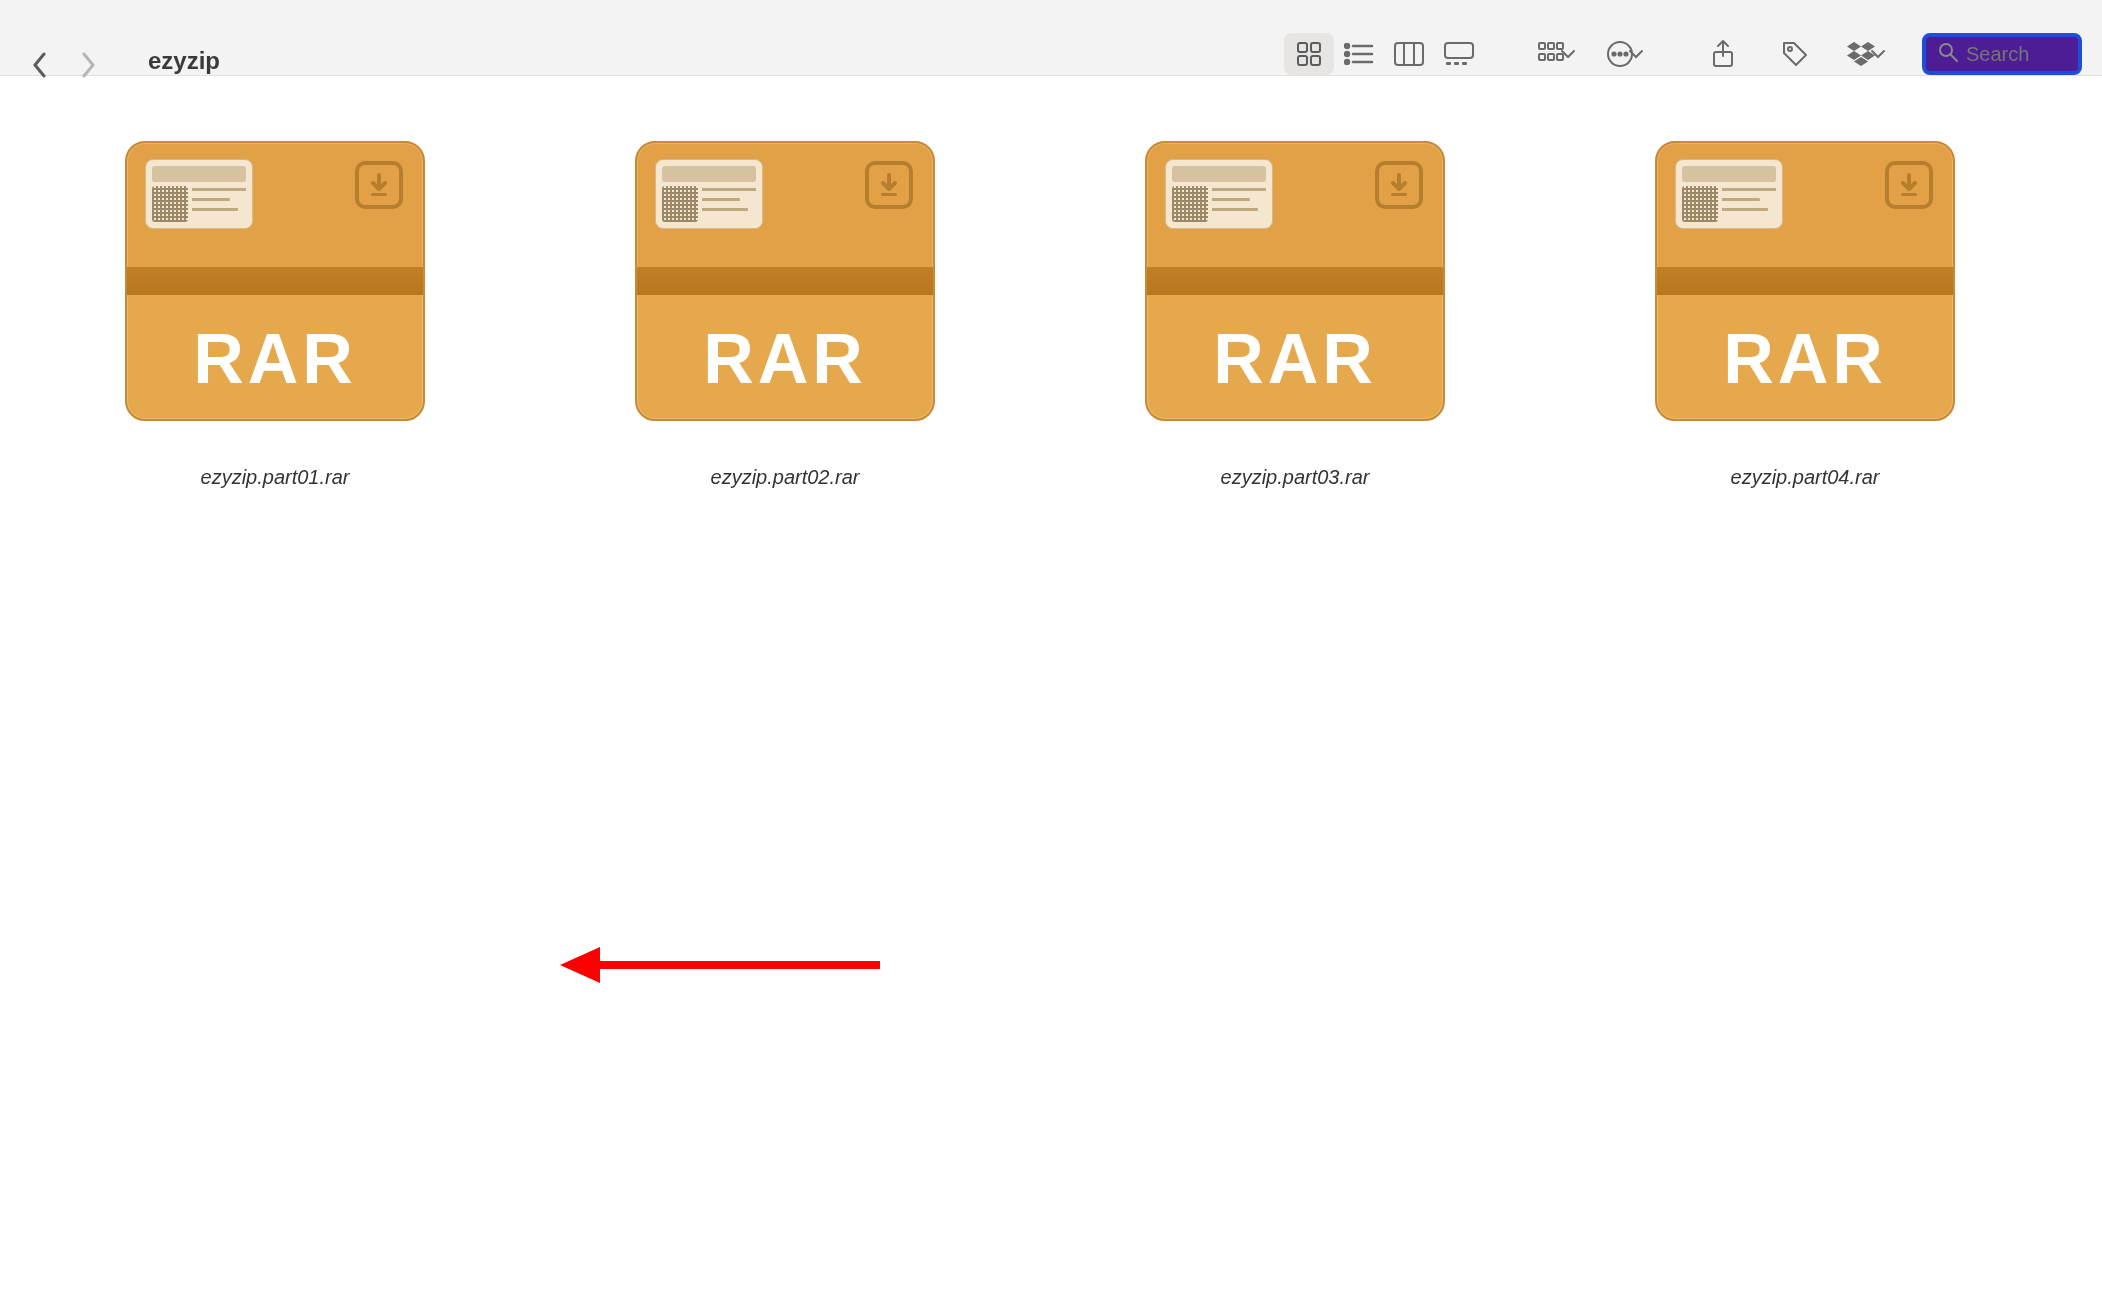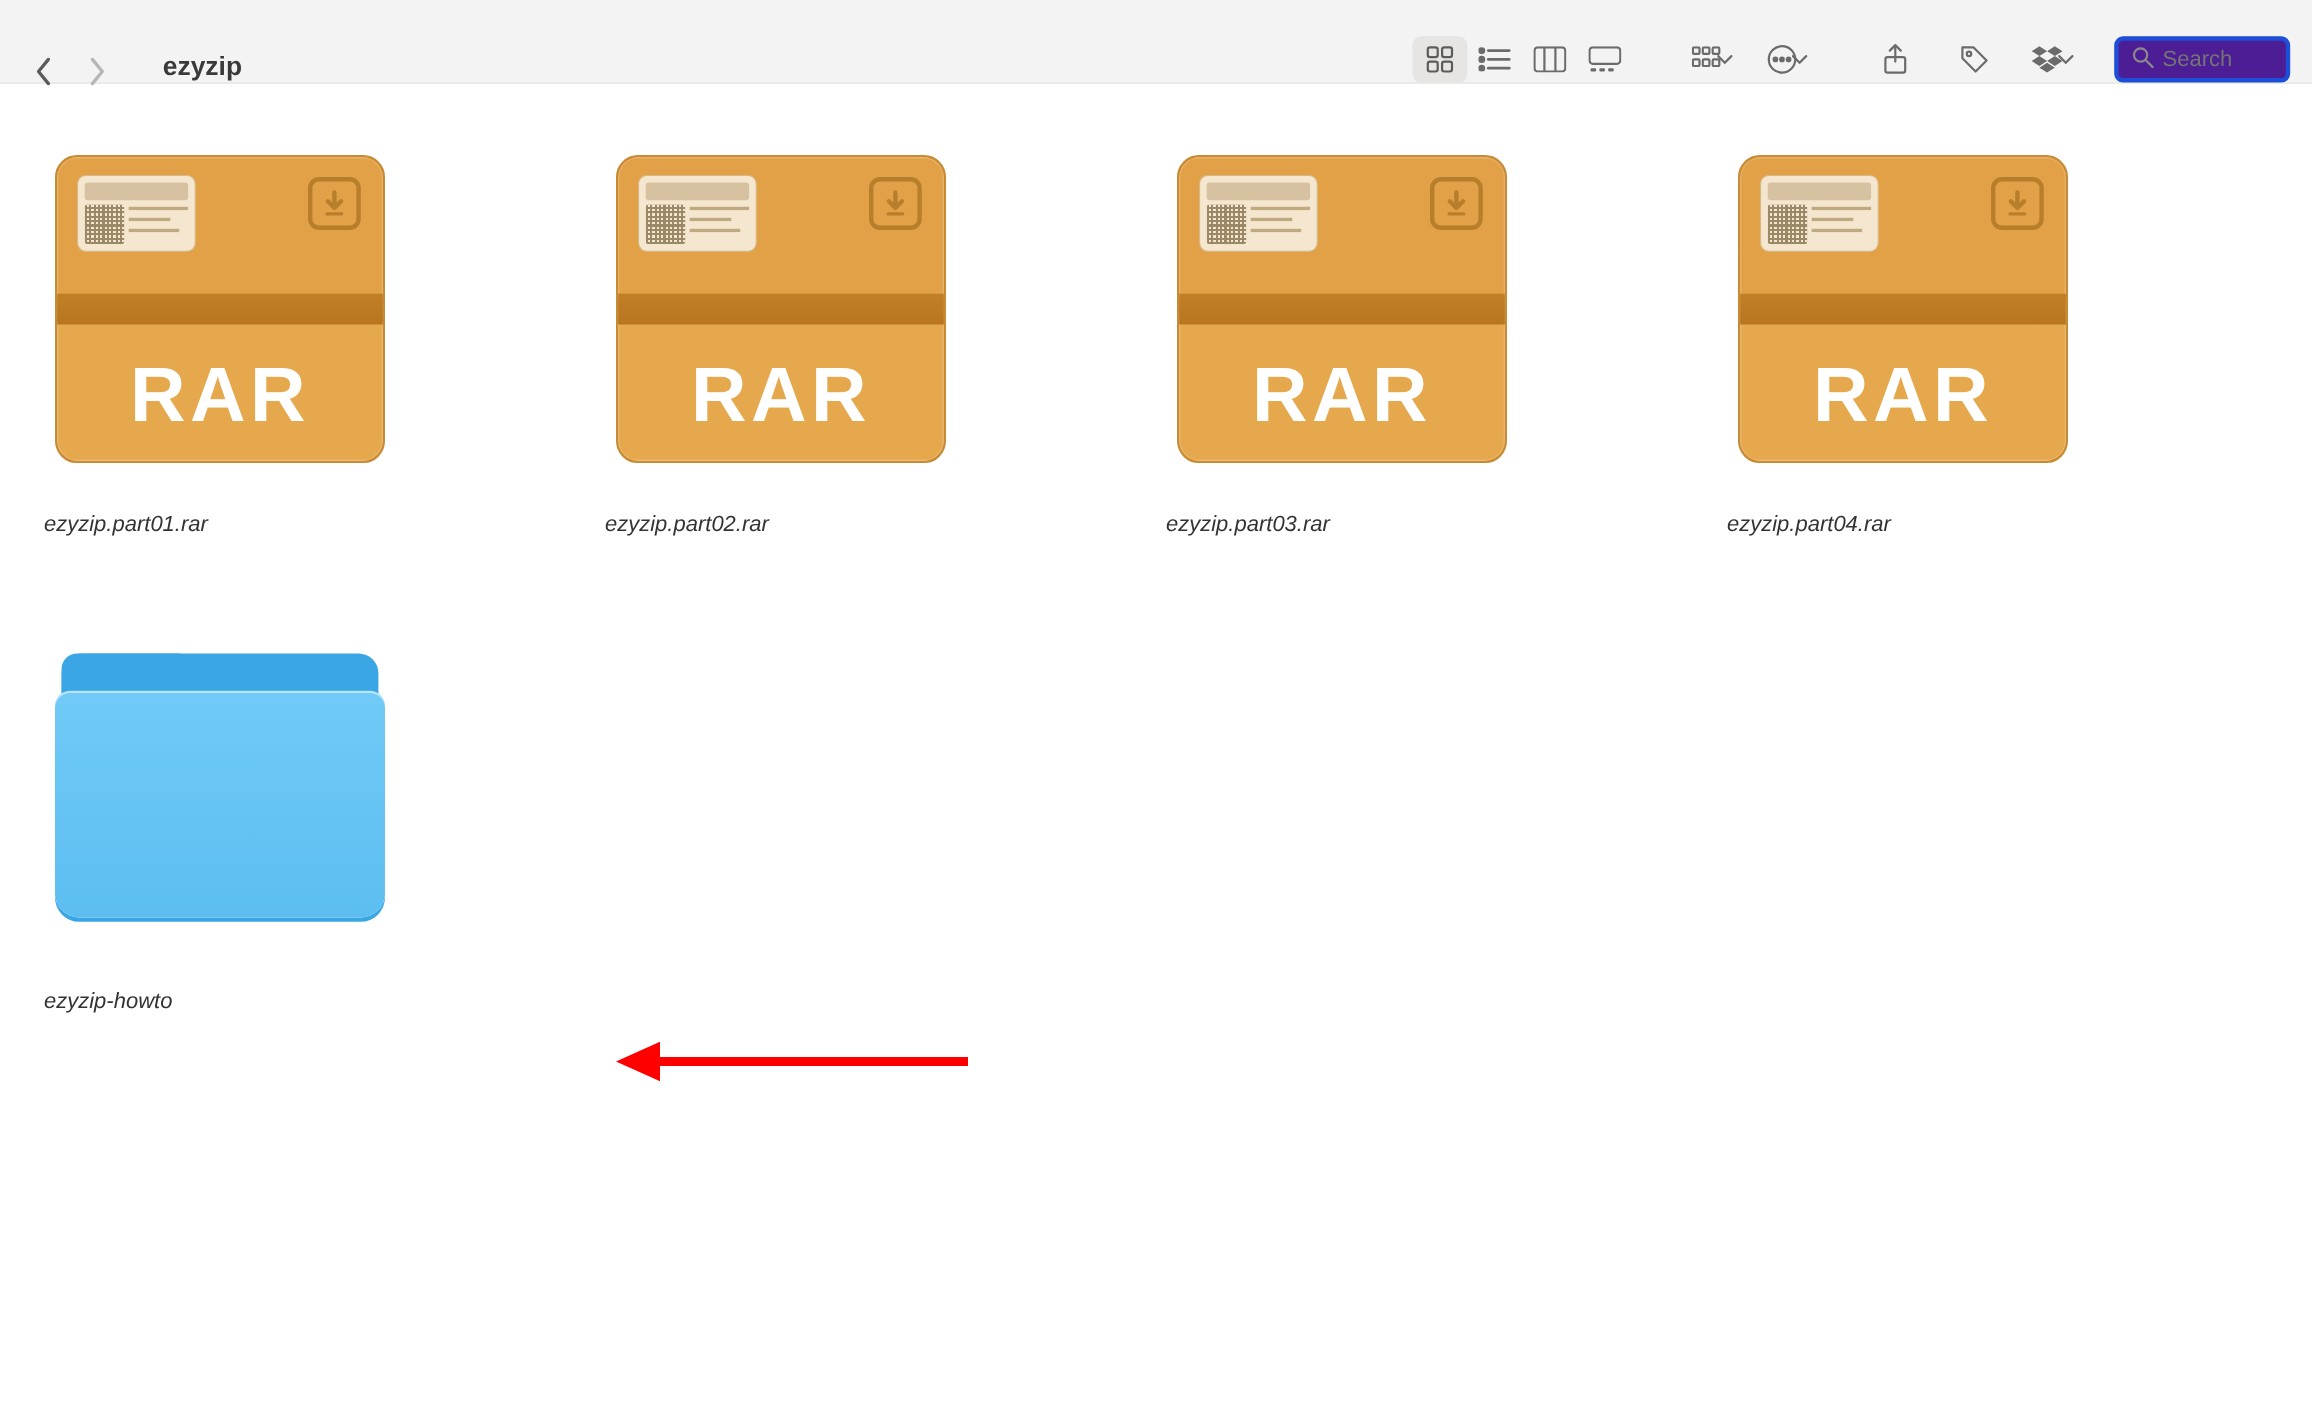--- a/index.html
+++ b/index.html
@@ -35,21 +35,21 @@
     padding: 0 12px; background: #4c1d95; gap: 8px;
     margin-left: 12px;
   }
   .search-box input {
     border: none; background: transparent; outline: none;
     font-size: 20px; color: #888; width: 100%;
   }
 
   
   .content { padding: 60px 40px; display: flex; flex-wrap: wrap; gap: 80px 40px; }
-  .item { width: 470px; display: flex; flex-direction: column; cursor: pointer; }
+  .item { width: 470px; display: flex; flex-direction: column; align-items: center; cursor: pointer; }
   .icon-wrap { width: 320px; height: 290px; display: flex; align-items: center; justify-content: center; position: relative; }
   .label { margin-top: 40px; font-size: 20px; color: #333; font-style: italic; }
 
   
   .rar {
     width: 300px; height: 280px; border-radius: 20px;
     background: linear-gradient(180deg, #e2a147 0%, #e2a147 45%, #d28b2d 45%, #d28b2d 55%, #e6a84d 55%, #e6a84d 100%);
     border: 2px solid #c88a33;
     position: relative;
     box-shadow: inset 0 0 0 1px rgba(255,255,255,0.2);
@@ -311,30 +311,20 @@
               <path d="M13 3 v12 M7 11 l6 6 l6 -6" stroke="currentColor" stroke-width="4" fill="none" stroke-linecap="round" stroke-linejoin="round"></path>
               <rect x="5" y="21" width="16" height="3" rx="1"></rect>
             </svg>
           </div>
         <div class="rar-text">RAR</div>
       </div>
     </div>
     <div class="label">ezyzip.part04.rar</div>
   </div>
 
-  <div class="item">
-    <div class="icon-wrap">
-      <div class="folder">
-        <div class="folder-tab"></div>
-        <div class="folder-back"></div>
-        <div class="folder-front"></div>
-      </div>
-    </div>
-    <div class="label">ezyzip-howto</div>
-  </div>
 
 </div>
 
 <div class="arrow">
   <svg width="330" height="60" viewBox="0 0 330 60">
     <line x1="320" y1="30" x2="30" y2="30" stroke="#ff0000" stroke-width="8"></line>
     <polygon points="0,30 40,12 40,48" fill="#ff0000"></polygon>
   </svg>
 </div>
 

